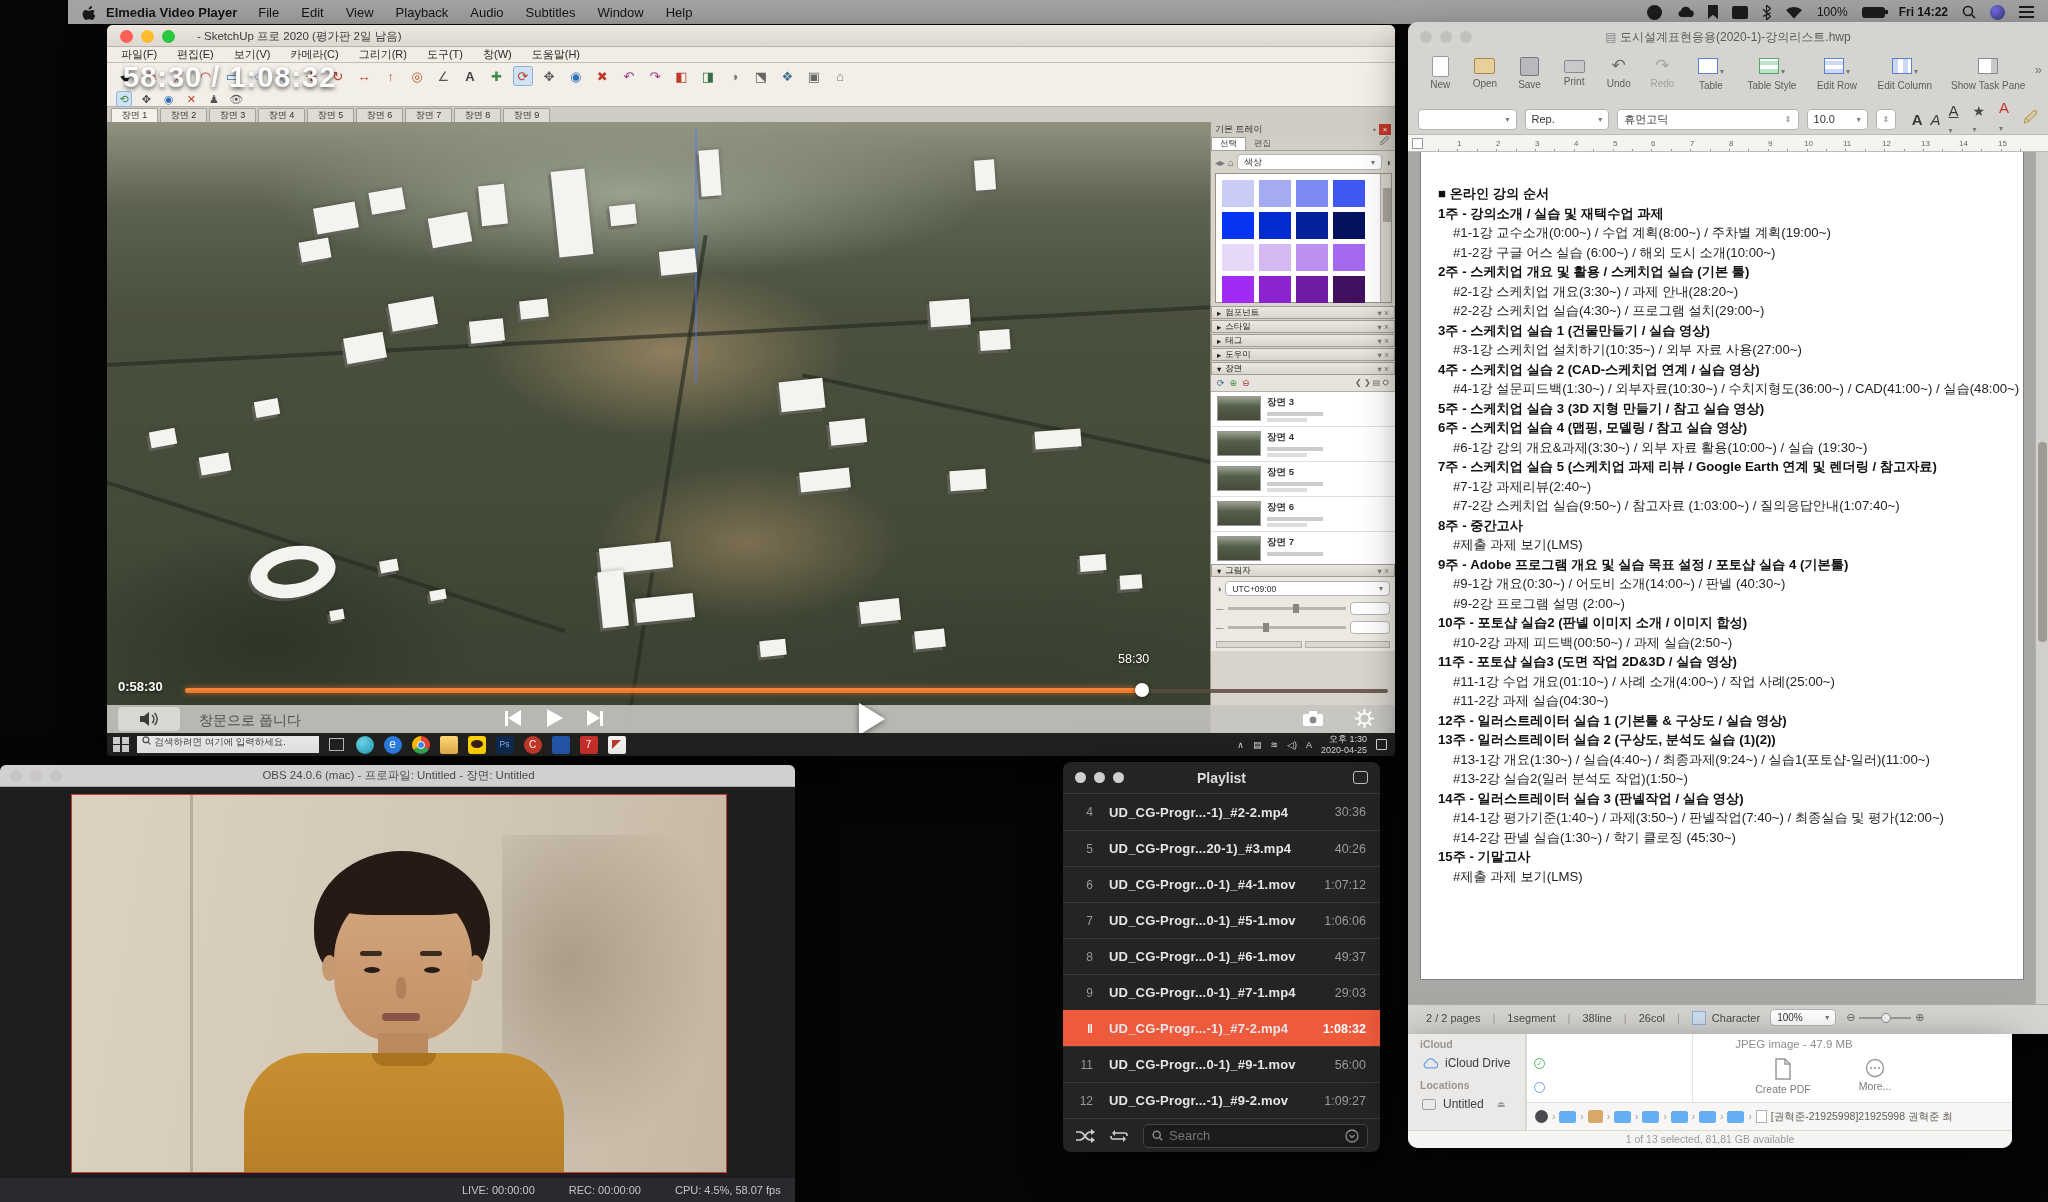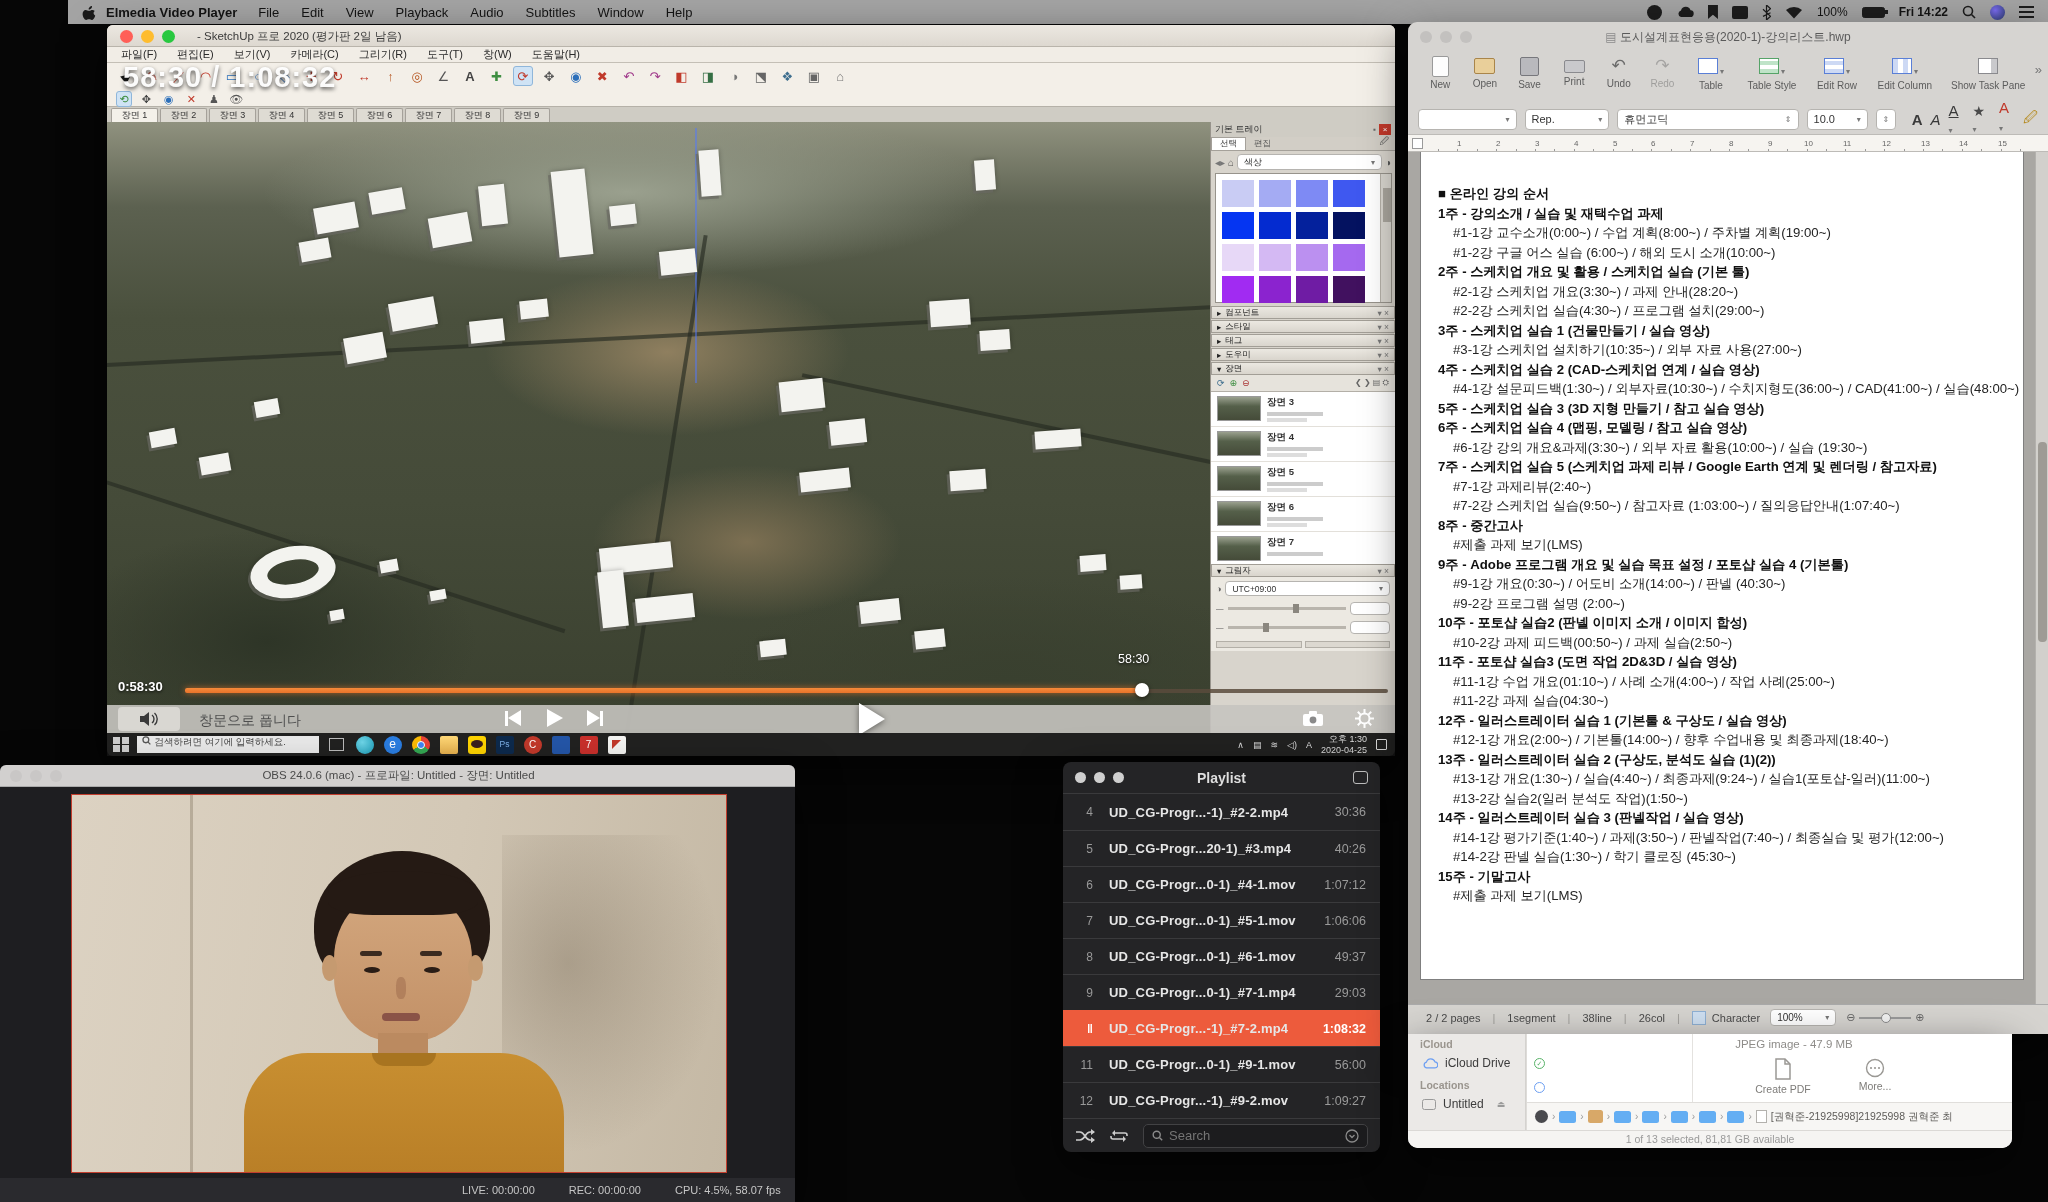--- a/index.html
+++ b/index.html
@@ -685,21 +685,20 @@
           <div class="doc-line dl">#제출 과제 보기(LMS)</div>
           <div class="doc-line dh">9주 - Adobe 프로그램 개요 및 실습 목표 설정 / 포토샵 실습 4 (기본툴)</div>
           <div class="doc-line dl">#9-1강 개요(0:30~) / 어도비 소개(14:00~) / 판넬 (40:30~)</div>
           <div class="doc-line dl">#9-2강 프로그램 설명 (2:00~)</div>
           <div class="doc-line dh">10주 - 포토샵 실습2 (판넬 이미지 소개 / 이미지 합성)</div>
           <div class="doc-line dl">#10-2강 과제 피드백(00:50~) / 과제 실습(2:50~)</div>
           <div class="doc-line dh">11주 - 포토샵 실습3 (도면 작업 2D&amp;3D / 실습 영상)</div>
           <div class="doc-line dl">#11-1강 수업 개요(01:10~) / 사례 소개(4:00~) / 작업 사례(25:00~)</div>
           <div class="doc-line dl">#11-2강 과제 실습(04:30~)</div>
           <div class="doc-line dh">12주 - 일러스트레이터 실습 1 (기본툴 &amp; 구상도 / 실습 영상)</div>
-          <div class="doc-line dl">#12-1강 개요(2:00~) / 기본툴(14:00~) / 향후 수업내용 및 최종과제(18:40~)</div>
           <div class="doc-line dh">13주 - 일러스트레이터 실습 2 (구상도, 분석도 실습 (1)(2))</div>
           <div class="doc-line dl">#13-1강 개요(1:30~) / 실습(4:40~) / 최종과제(9:24~) / 실습1(포토샵-일러)(11:00~)</div>
           <div class="doc-line dl">#13-2강 실습2(일러 분석도 작업)(1:50~)</div>
           <div class="doc-line dh">14주 - 일러스트레이터 실습 3 (판넬작업 / 실습 영상)</div>
           <div class="doc-line dl">#14-1강 평가기준(1:40~) / 과제(3:50~) / 판넬작업(7:40~) / 최종실습 및 평가(12:00~)</div>
           <div class="doc-line dl">#14-2강 판넬 실습(1:30~) / 학기 클로징 (45:30~)</div>
           <div class="doc-line dh">15주 - 기말고사</div>
           <div class="doc-line dl">#제출 과제 보기(LMS)</div>
         </div>
       </div>

